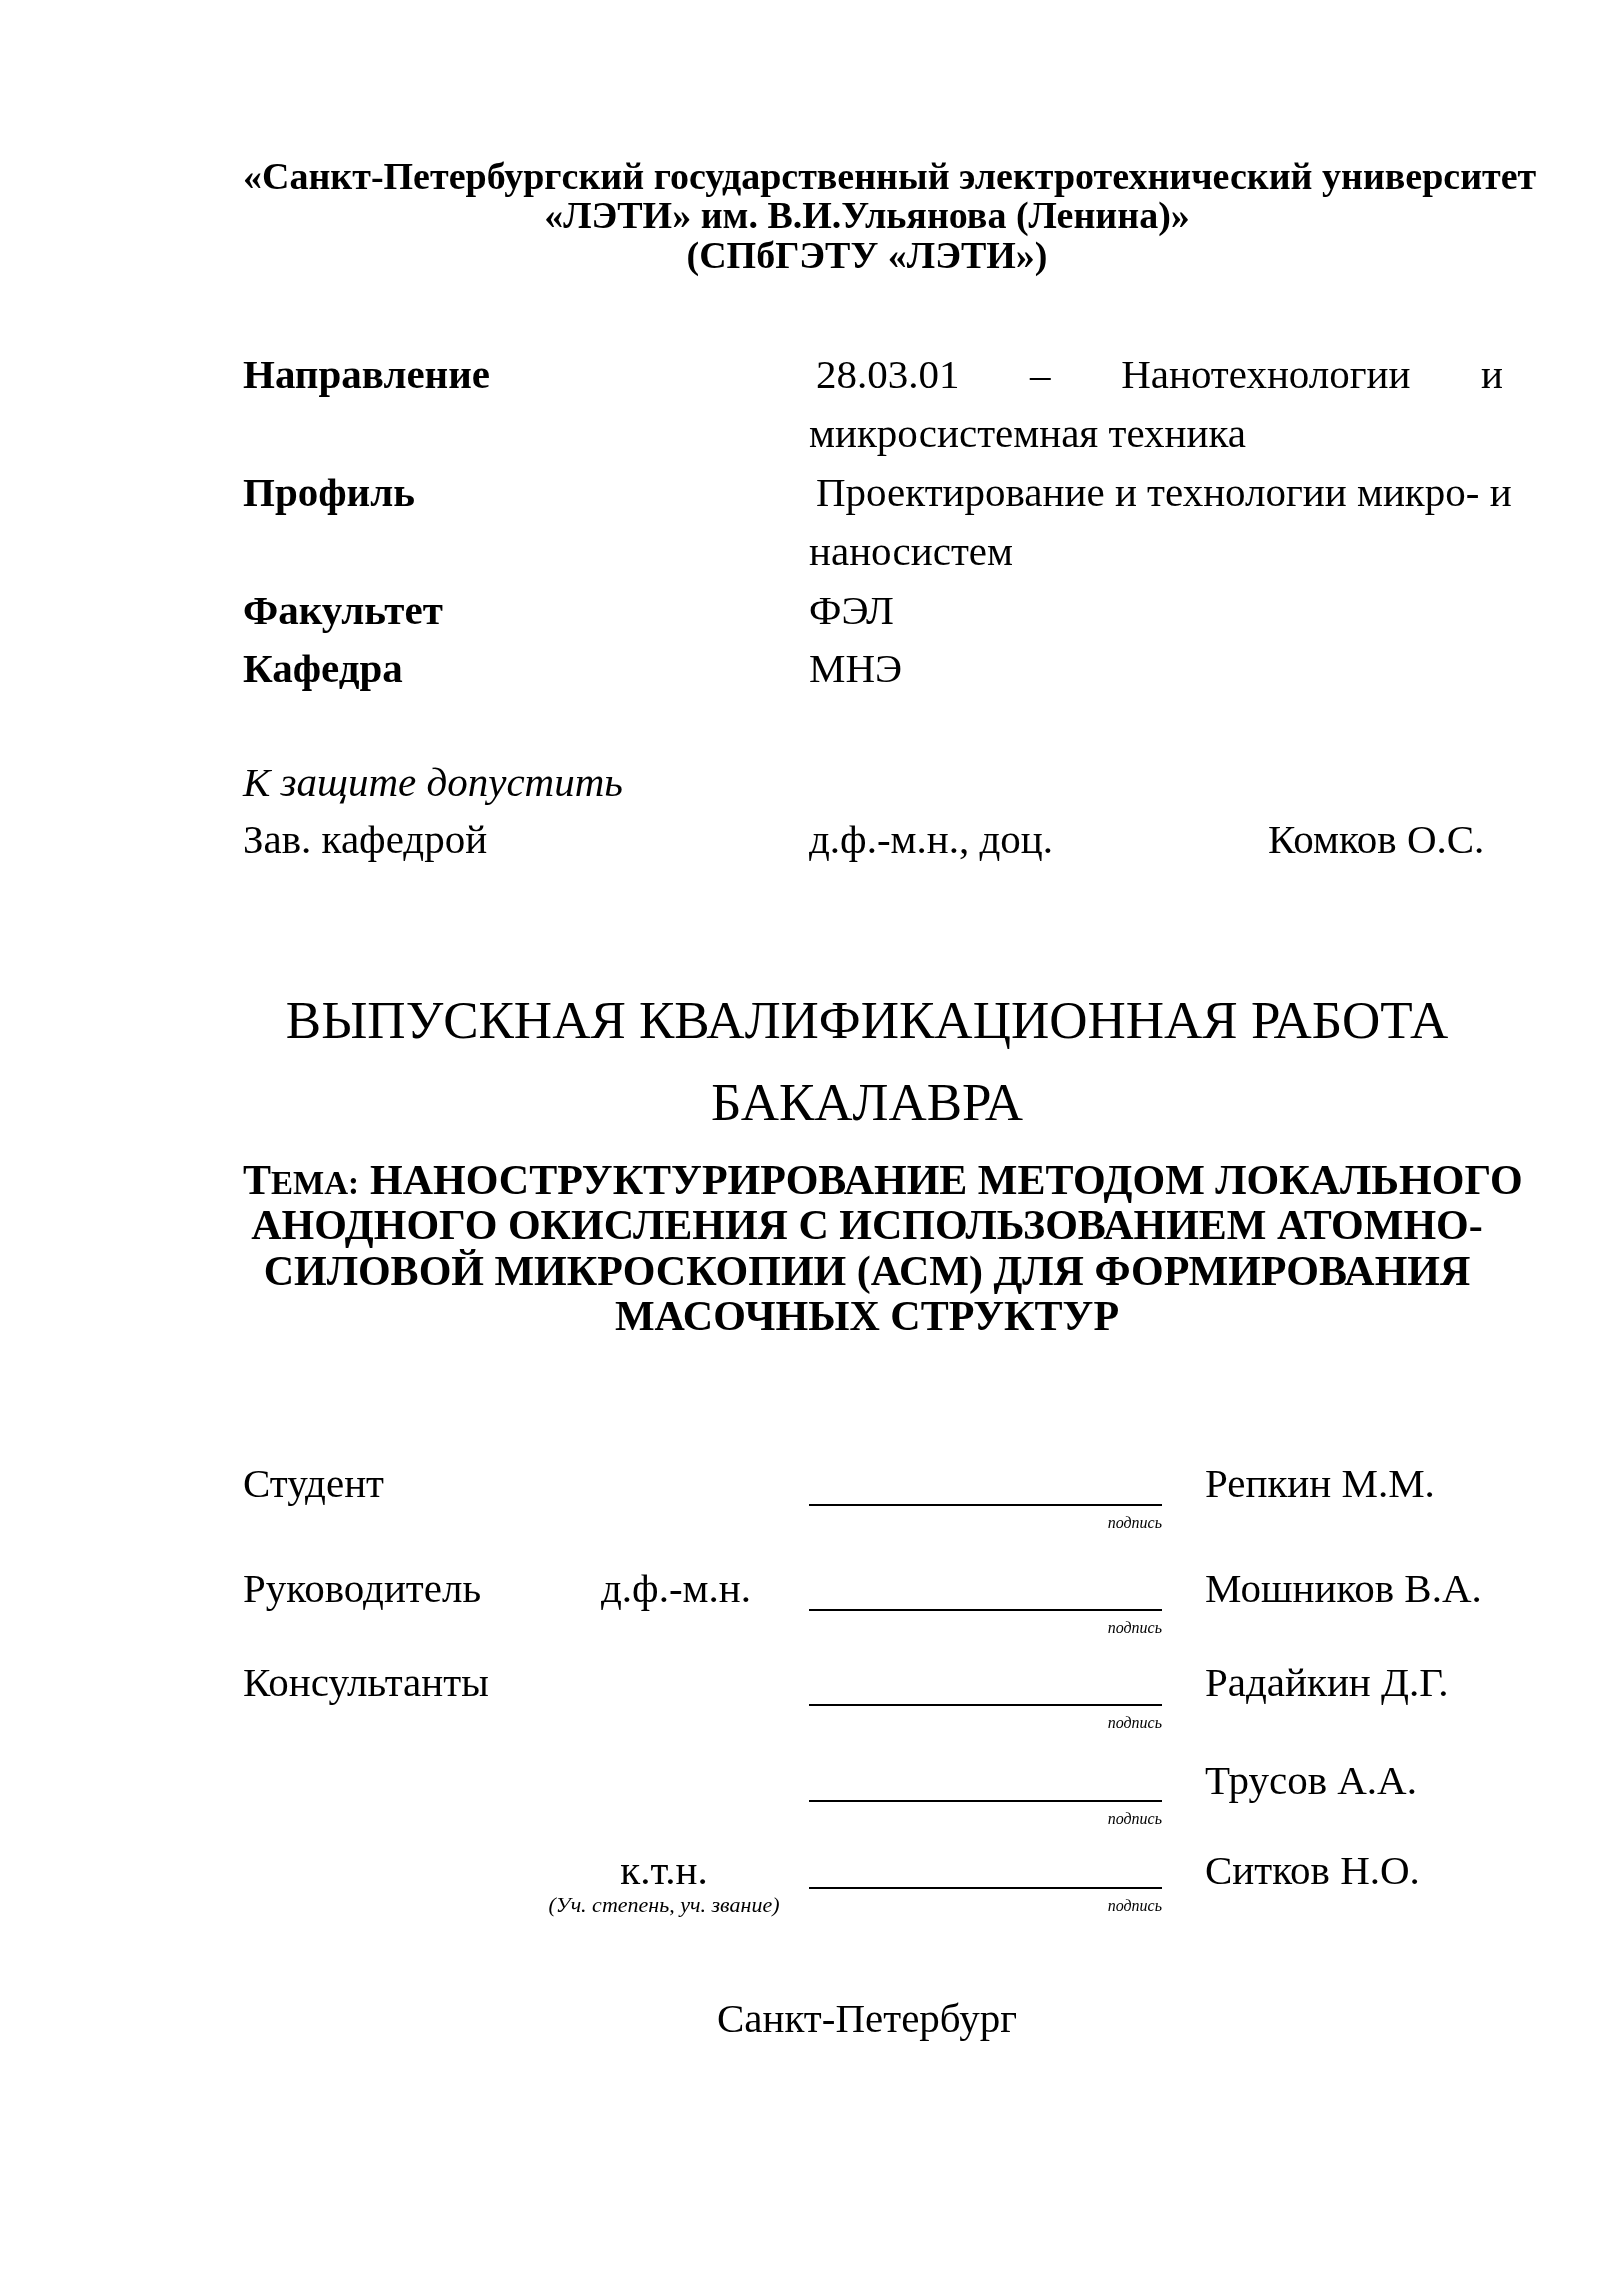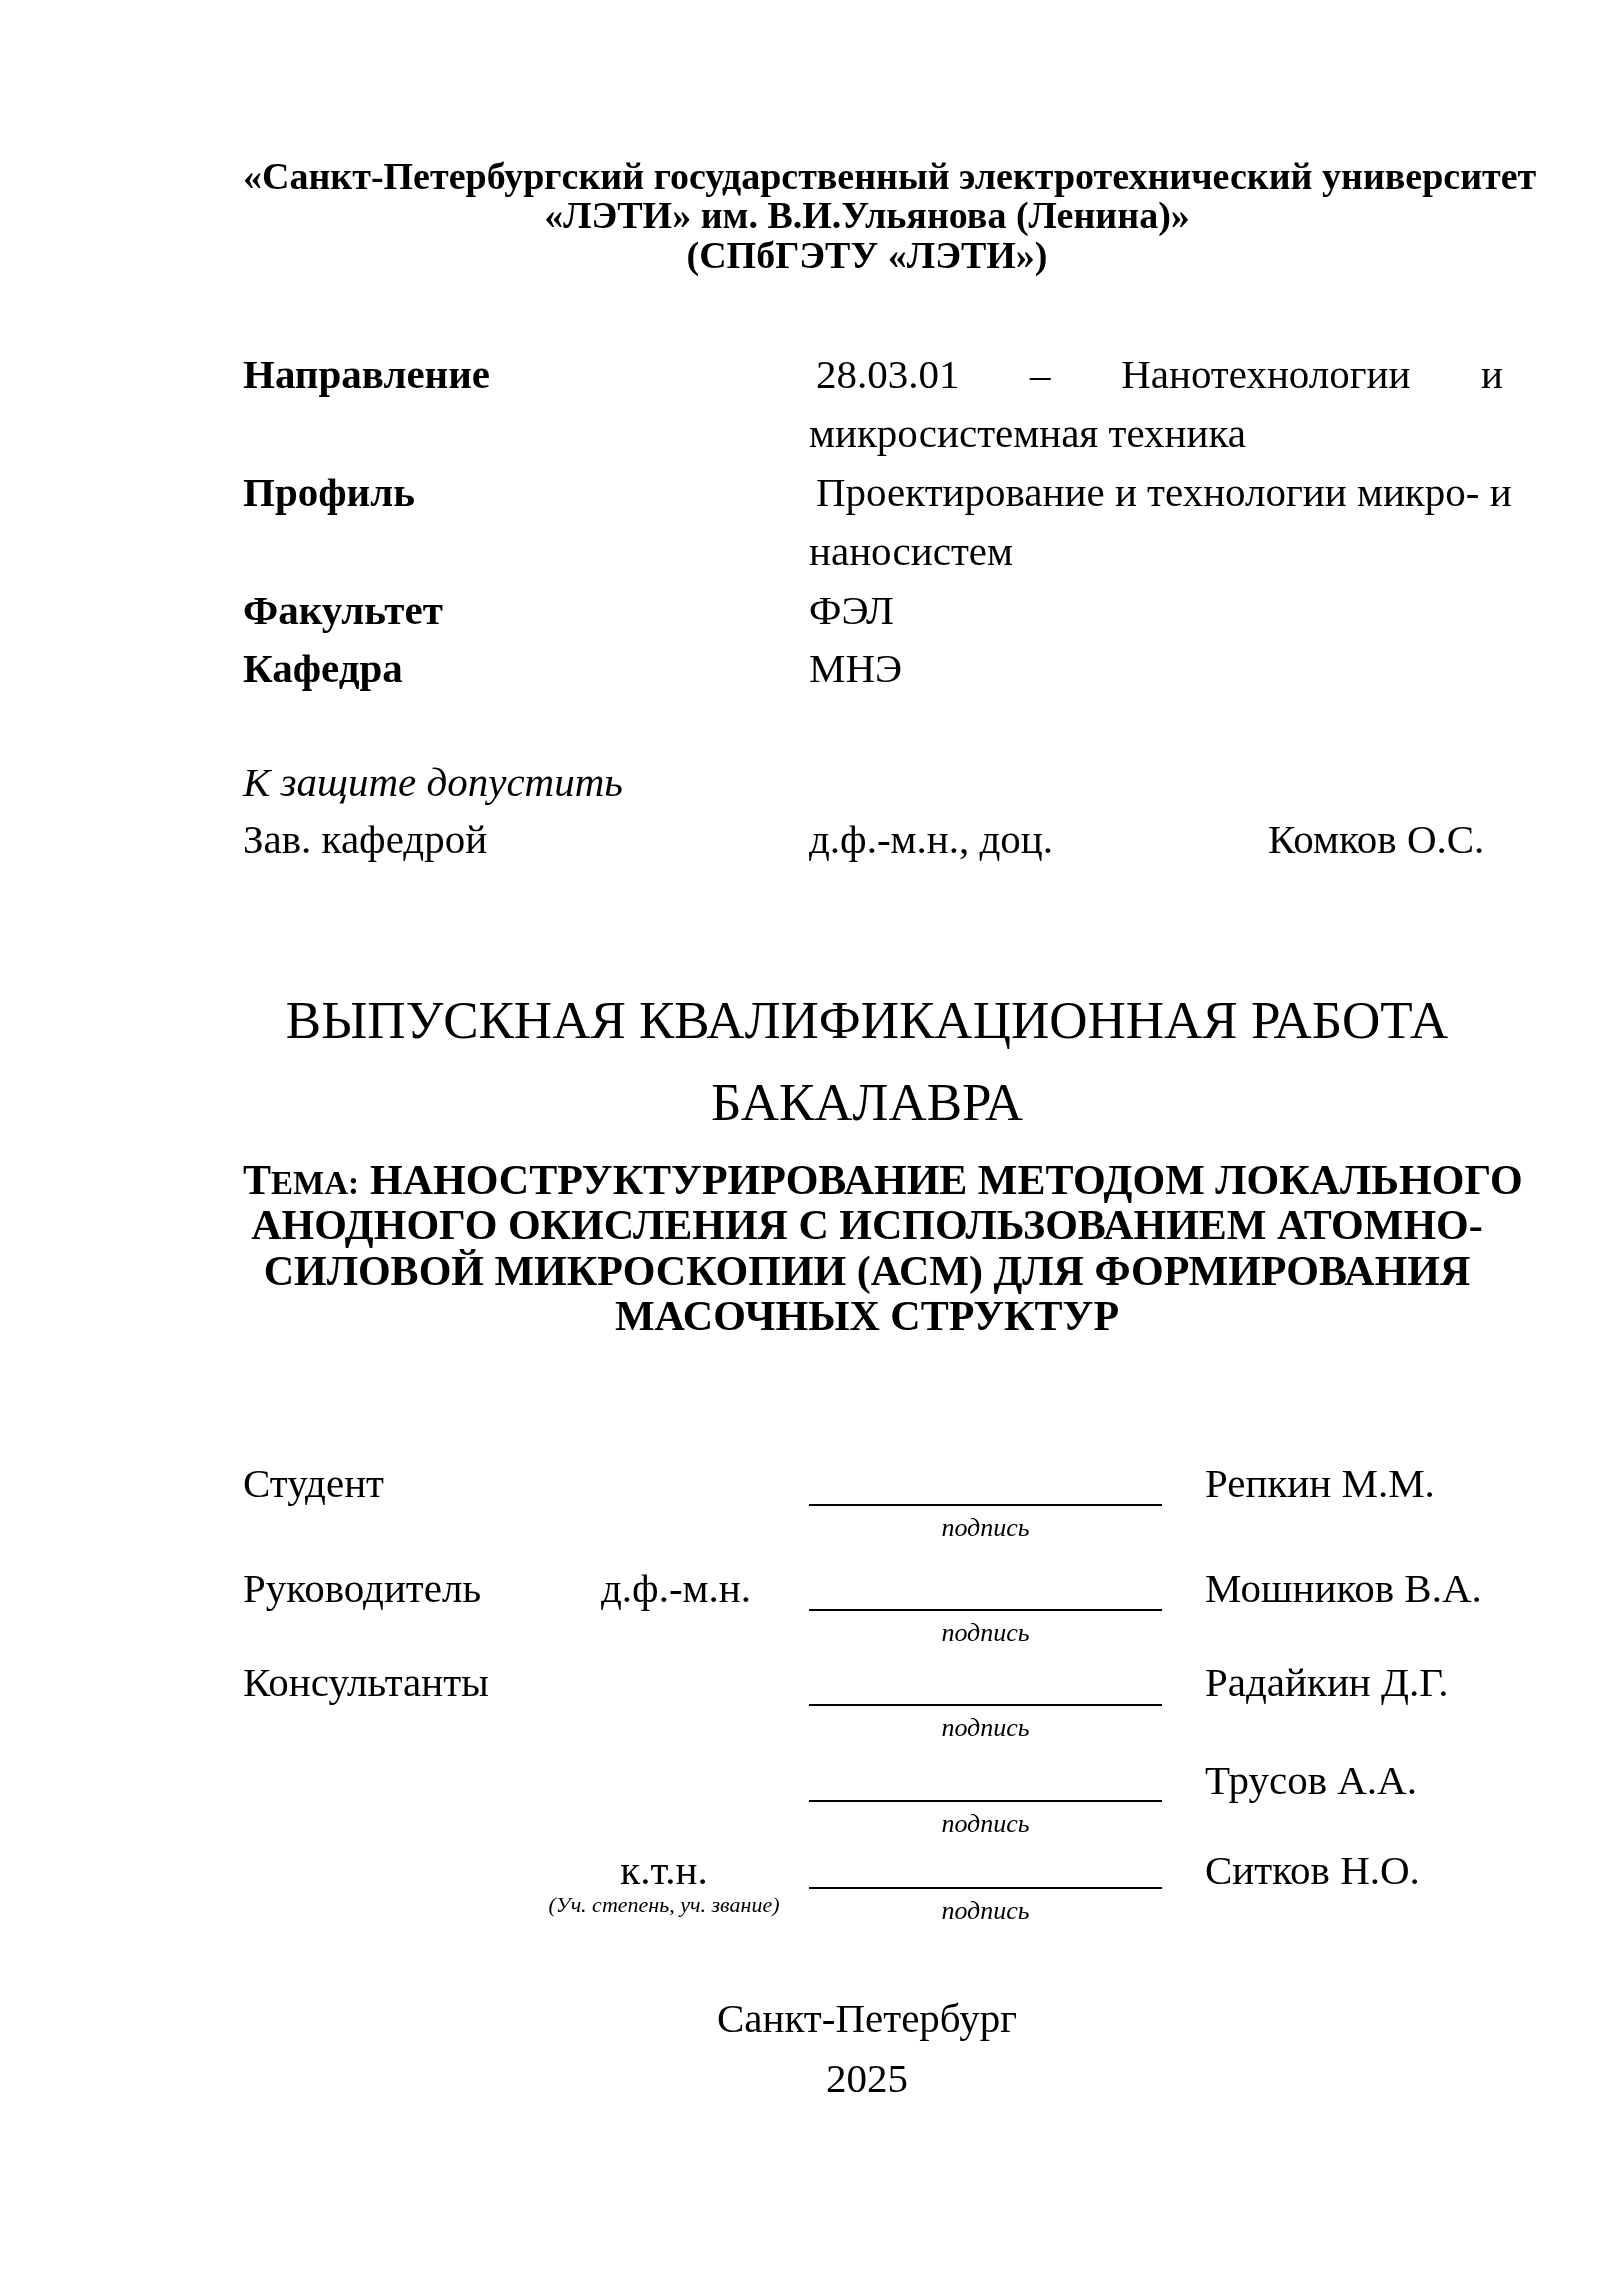--- a/index.html
+++ b/index.html
@@ -50,22 +50,22 @@
   .sig-line {
     position: absolute;
     left: 809px;
     width: 353px;
     height: 2.4px;
     background: #000000;
   }
   .sig-cap {
     left: 809px;
     width: 353px;
-    text-align: center;
-    font-size: 26px;
+    text-align: right;
+    font-size: 16px;
     font-style: italic;
   }
   .deg-cap {
     left: 495px;
     width: 338px;
     text-align: center;
     font-size: 22px;
     font-style: italic;
   }
   .name { left: 1205px; }
@@ -129,16 +129,15 @@
   <div class="abs sig-cap" style="top:1811px">подпись</div>
   <div class="abs name" style="top:1760px">Трусов А.А.</div>
 
   <div class="abs deg5" style="top:1850px">к.т.н.</div>
   <div class="abs deg-cap" style="top:1894px">(Уч. степень, уч. звание)</div>
   <div class="sig-line" style="top:1887px"></div>
   <div class="abs sig-cap" style="top:1898px">подпись</div>
   <div class="abs name" style="top:1850px">Ситков Н.О.</div>
 
   <div class="abs footer-line" style="top:1998px">Санкт-Петербург</div>
-  <div class="abs footer-line" style="top:2058px">2025</div>
 
 </div>
 
 
 </body></html>

